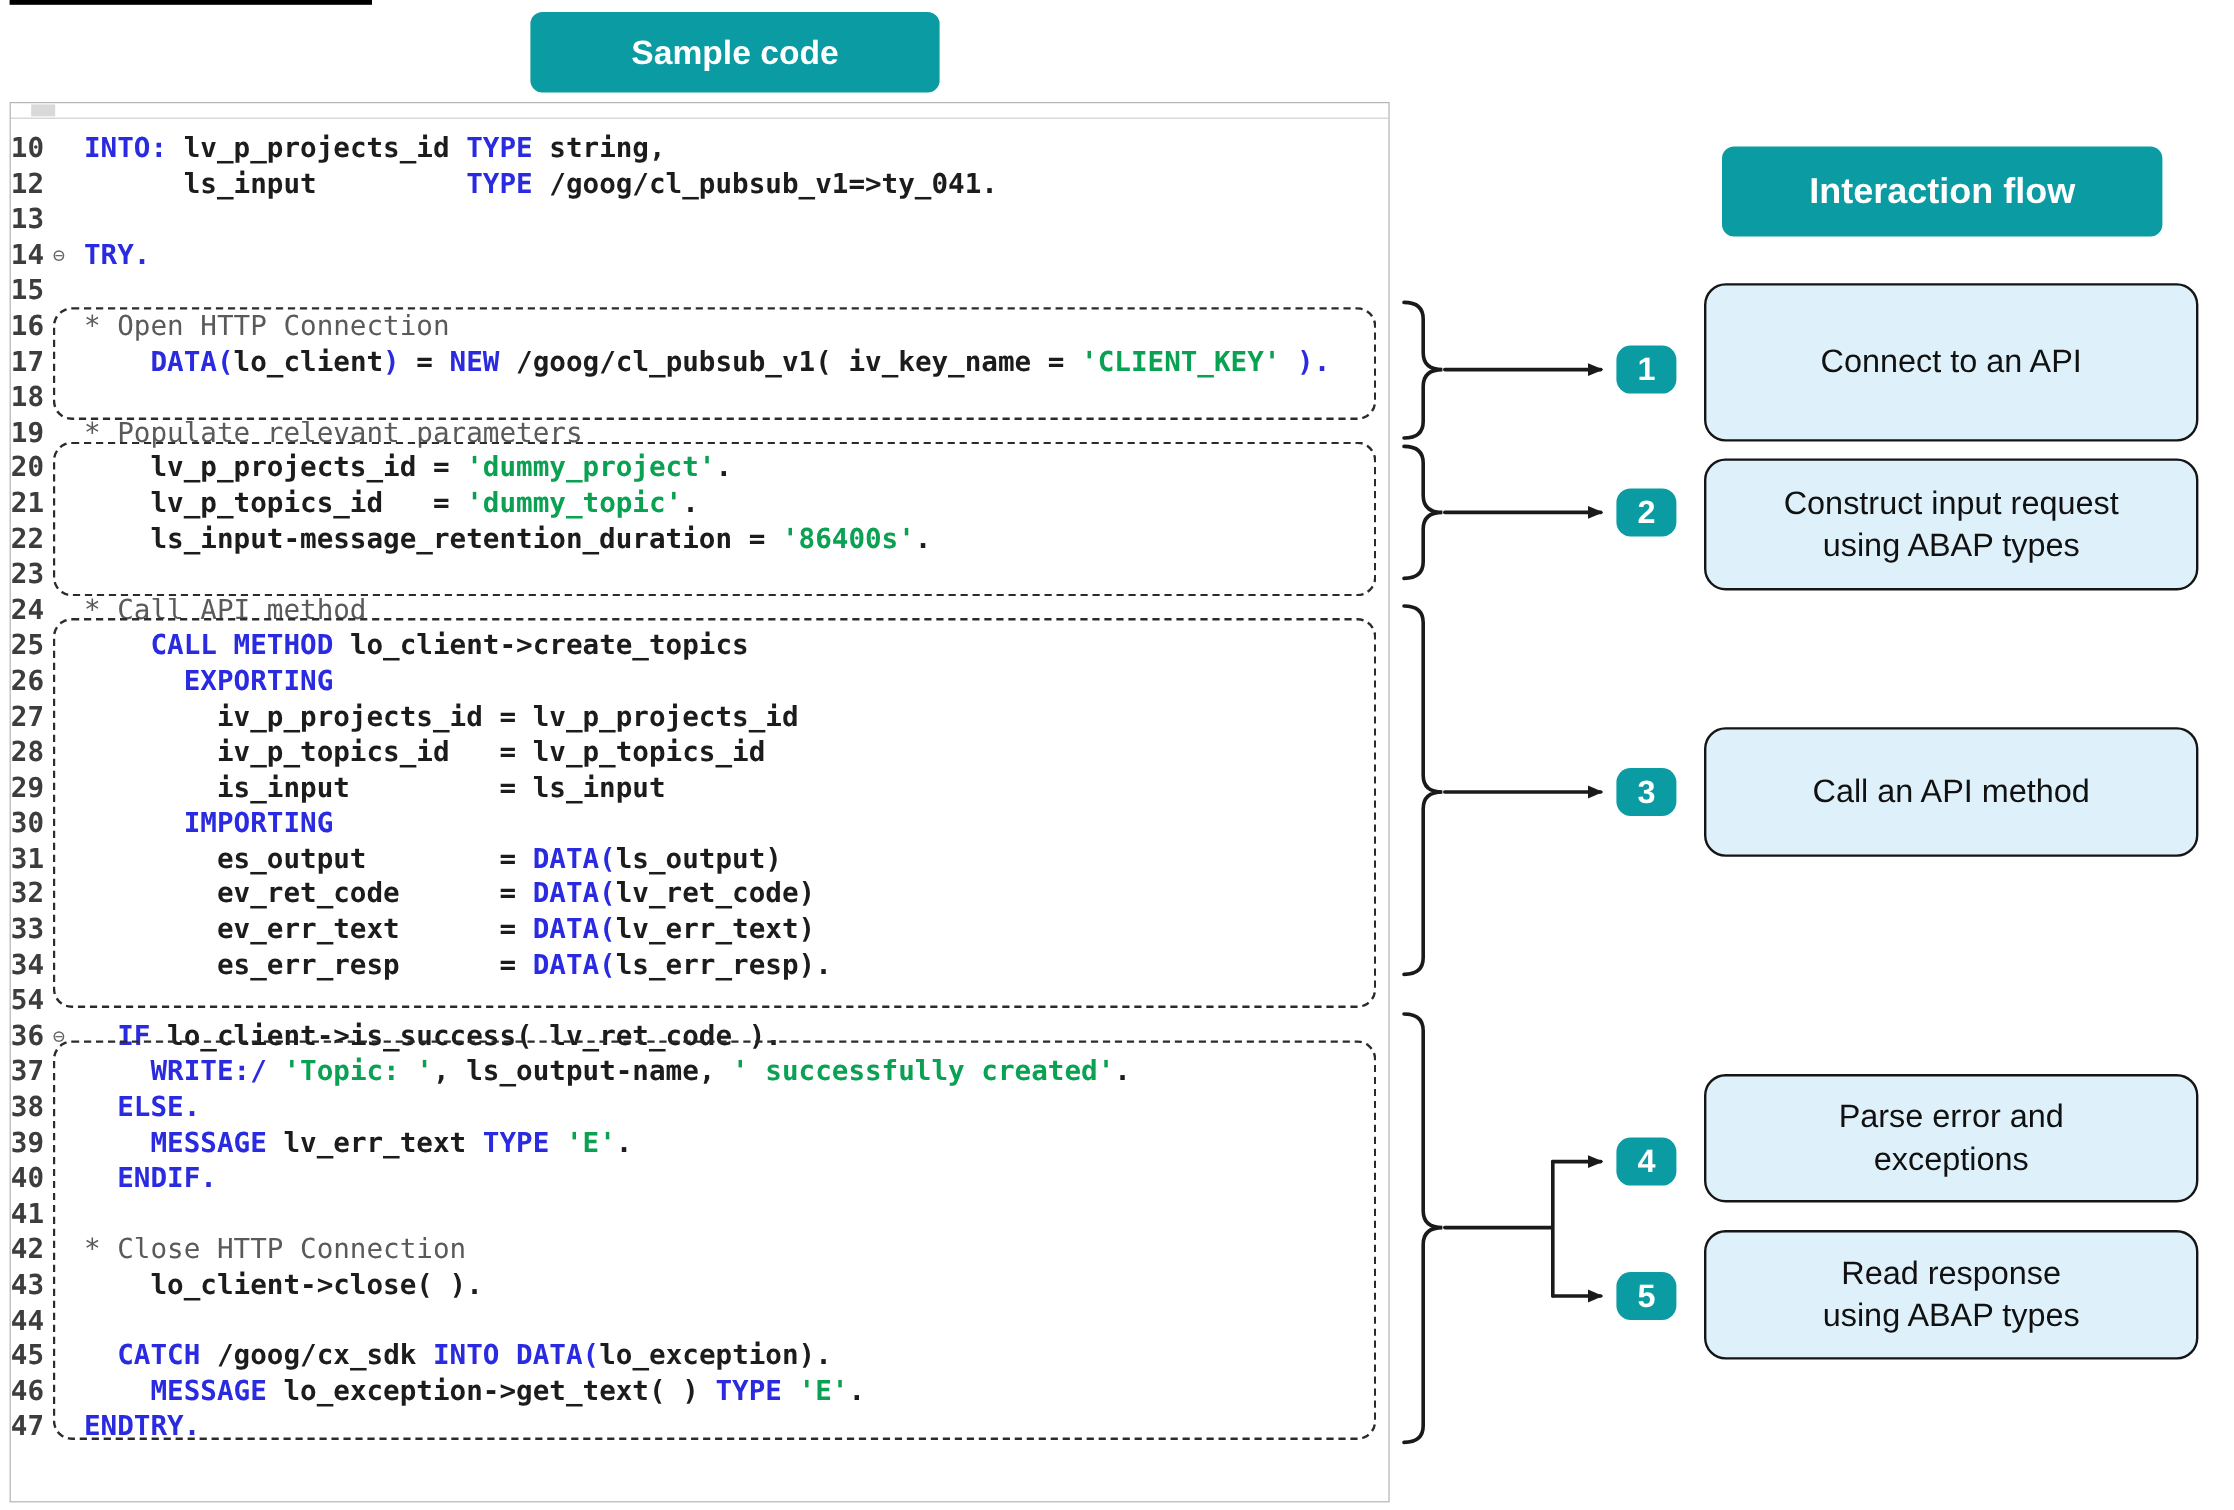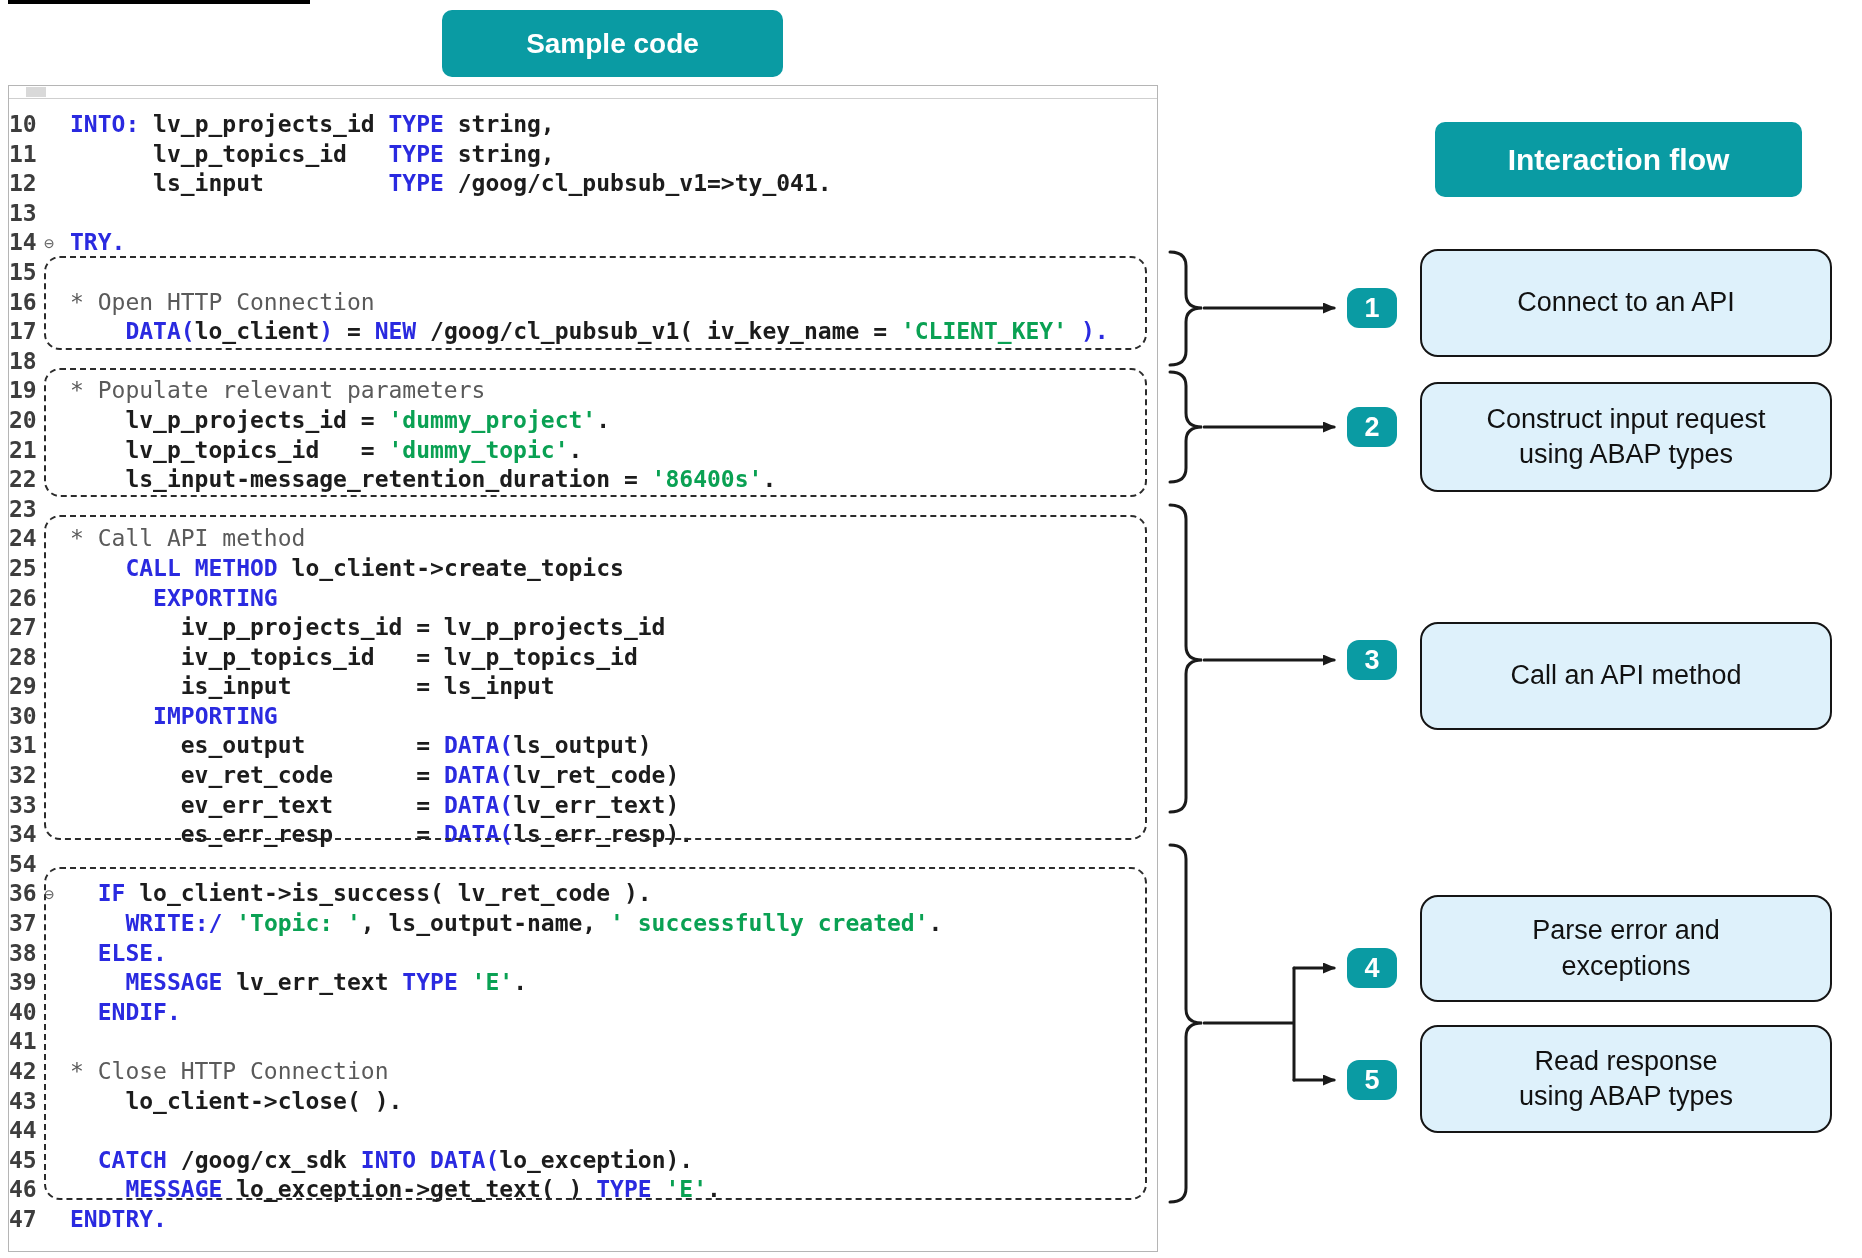--- a/index.html
+++ b/index.html
@@ -53,21 +53,20 @@
 
   <div class="pill sample">Sample code</div>
 
   <div class="pill flowhdr">Interaction flow</div>
 
   <div class="code-panel">
     <div class="panel-nub"></div>
     <div class="panel-hairline"></div>
     <div class="code-lines">
         <div class="code-line"><span class="lnum">10</span><span class="lcode"><span class="seg-k">INTO:</span><span class="seg-t"> lv_p_projects_id </span><span class="seg-k">TYPE</span><span class="seg-t"> string,</span></span></div>
-        <div class="code-line"><span class="lnum">11</span><span class="lcode"><span class="seg-t">      lv_p_topics_id   </span><span class="seg-k">TYPE</span><span class="seg-t"> string,</span></span></div>
         <div class="code-line"><span class="lnum">12</span><span class="lcode"><span class="seg-t">      ls_input         </span><span class="seg-k">TYPE</span><span class="seg-t"> /goog/cl_pubsub_v1=&gt;ty_041.</span></span></div>
         <div class="code-line"><span class="lnum">13</span><span class="lcode"></span></div>
         <div class="code-line"><span class="lnum">14</span><span class="fold">⊖</span><span class="lcode"><span class="seg-k">TRY.</span></span></div>
         <div class="code-line"><span class="lnum">15</span><span class="lcode"></span></div>
         <div class="code-line"><span class="lnum">16</span><span class="lcode"><span class="seg-c">* Open HTTP Connection</span></span></div>
         <div class="code-line"><span class="lnum">17</span><span class="lcode"><span class="seg-t">    </span><span class="seg-k">DATA(</span><span class="seg-t">lo_client</span><span class="seg-k">)</span><span class="seg-t"> = </span><span class="seg-k">NEW</span><span class="seg-t"> /goog/cl_pubsub_v1( iv_key_name = </span><span class="seg-s">'CLIENT_KEY'</span><span class="seg-k"> ).</span></span></div>
         <div class="code-line"><span class="lnum">18</span><span class="lcode"></span></div>
         <div class="code-line"><span class="lnum">19</span><span class="lcode"><span class="seg-c">* Populate relevant parameters</span></span></div>
         <div class="code-line"><span class="lnum">20</span><span class="lcode"><span class="seg-t">    lv_p_projects_id = </span><span class="seg-s">'dummy_project'</span><span class="seg-t">.</span></span></div>
         <div class="code-line"><span class="lnum">21</span><span class="lcode"><span class="seg-t">    lv_p_topics_id   = </span><span class="seg-s">'dummy_topic'</span><span class="seg-t">.</span></span></div>
@@ -120,30 +119,30 @@
       <line x1="1204" y1="427" x2="1334" y2="427" marker-end="url(#ah)"></line>
       <line x1="1204" y1="660" x2="1334" y2="660" marker-end="url(#ah)"></line>
       <path d="M1204 1023 L1294 1023 M1294 968 L1294 1080"></path>
       <line x1="1294" y1="968" x2="1334" y2="968" marker-end="url(#ah)"></line>
       <line x1="1294" y1="1080" x2="1334" y2="1080" marker-end="url(#ah)"></line>
     </g>
   </svg>
 
   <div id="flow-steps">
       <div class="badge" style="top: 288px;">1</div>
-      <div class="flow-box" style="top: 249px; height: 108px;">
+      <div class="flow-box" style="top: 236px; height: 132px;">
         <div class="flow-label">Connect to an API</div>
       </div>
       <div class="badge" style="top: 407px;">2</div>
       <div class="flow-box" style="top: 382px; height: 110px;">
         <div class="flow-label">Construct input request
 using ABAP types</div>
       </div>
       <div class="badge" style="top: 640px;">3</div>
-      <div class="flow-box" style="top: 622px; height: 108px;">
+      <div class="flow-box" style="top: 606px; height: 108px;">
         <div class="flow-label">Call an API method</div>
       </div>
       <div class="badge" style="top: 948px;">4</div>
       <div class="flow-box" style="top: 895px; height: 107px;">
         <div class="flow-label">Parse error and
 exceptions</div>
       </div>
       <div class="badge" style="top: 1060px;">5</div>
       <div class="flow-box" style="top: 1025px; height: 108px;">
         <div class="flow-label">Read response

